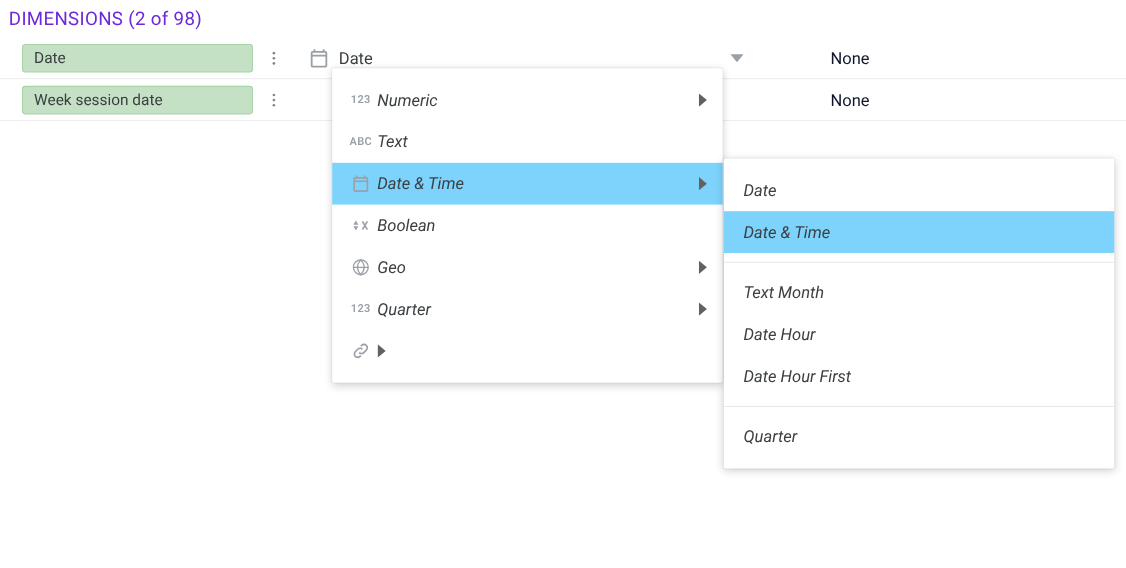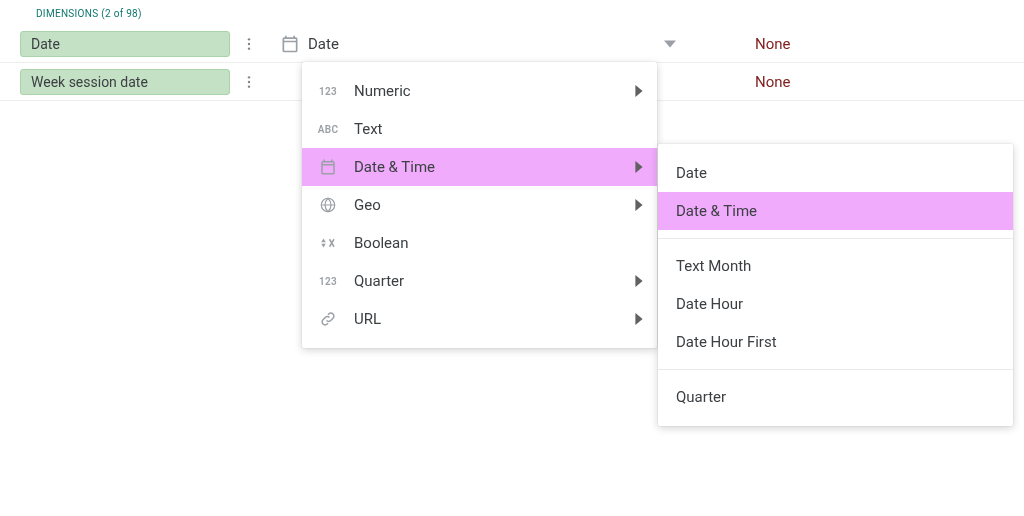--- a/index.html
+++ b/index.html
@@ -6,23 +6,23 @@
   html, body {
     margin: 0; padding: 0;
     width: 1024px; height: 516px;
     font-family: Roboto, "Helvetica Neue", Arial, sans-serif;
     background: #fff;
     color: #3c4043;
     overflow: hidden;
   }
 
   .section-header {
-    padding: 8px 20px 6px 36px;
-    font-size: 10px;
-    color: #0f766e;
+    padding: 8px 20px 6px 8px;
+    font-size: 17px;
+    color: #6d28d9;
     letter-spacing: .3px;
   }
 
   .row {
     height: 38px;
     display: grid;
     grid-template-columns: 230px 38px 40px 356px 45px 1fr;
     align-items: center;
     border-bottom: 1px solid #edeeee;
   }
@@ -59,46 +59,46 @@
   .type-icon-cell svg { width:20px; height:20px; }
 
   .field-label {
     font-size: 15px;
     color: #3c4043;
   }
 
   .dd-caret { color:#9aa0a6; display:flex; align-items:center; }
   .dd-caret svg { width:12px; height:12px; }
 
-  .none { font-size:15px; color:#7f1d1d; padding-left:46px; }
+  .none { font-size:15px; color:#0f172a; padding-left:46px; }
 
   
   .menu {
     position:absolute;
     background:#fff;
     box-shadow: 0 2px 8px rgba(0,0,0,.18), 0 0 0 1px rgba(0,0,0,.03);
     border-radius: 2px;
     font-size: 15px;
     color:#3c4043;
   }
   .menu-row {
     height:38px;
     display:flex;
     align-items:center;
     padding: 0 14px;
-    gap: 14px;
-  }
-  .menu-row.highlight { background:#f0abfc; }
+    gap: 3px;
+  }
+  .menu-row.highlight { background:#7dd3fc; }
   .menu-icon {
     width:24px; display:flex; justify-content:center; align-items:center;
     color:#9aa0a6;
   }
   .menu-icon .txt { font-size:10px; font-weight:600; letter-spacing:.3px; }
   .menu-icon svg { width:18px; height:18px; }
-  .menu-label { flex:1; }
+  .menu-label { flex:1;font-style:italic; }
   .menu-arrow { color:#616161; display:flex; align-items:center; }
   .menu-arrow svg { width:8px; height:12px; }
 
   .submenu .menu-row { padding:0 18px; }
   .submenu .menu-label { margin:0; }
   .sep { height:1px; background:#e8e9e9; margin:8px 0; }
 
 </style>
 </head>
 <body>
@@ -173,60 +173,59 @@
       </span>
       <span class="menu-label">Date &amp; Time</span>
       <span class="menu-arrow">
         <svg viewBox="0 0 6 10">
           <path d="M0 0 L6 5 L0 10 Z" fill="currentColor"></path>
         </svg>
       </span>
     </div>
     <div class="menu-row">
       <span class="menu-icon">
+        <svg viewBox="0 0 24 24" fill="currentColor">
+          <path d="M3 11h6l-3-5zM3 13h6l-3 5z"></path>
+          <path d="M14 7l6 10M20 7l-6 10" stroke="currentColor" stroke-width="2" fill="none"></path>
+        </svg>
+      </span>
+      <span class="menu-label">Boolean</span>
+    </div>
+    <div class="menu-row">
+      <span class="menu-icon">
         <svg viewBox="0 0 24 24" fill="none" stroke="currentColor" stroke-width="1.6">
           <circle cx="12" cy="12" r="9"></circle>
           <path d="M3 12h18M12 3c2.5 2.5 4 6 4 9s-1.5 6.5-4 9c-2.5-2.5-4-6-4-9s1.5-6.5 4-9z"></path>
         </svg>
       </span>
       <span class="menu-label">Geo</span>
       <span class="menu-arrow">
         <svg viewBox="0 0 6 10">
           <path d="M0 0 L6 5 L0 10 Z" fill="currentColor"></path>
         </svg>
       </span>
     </div>
     <div class="menu-row">
       <span class="menu-icon">
-        <svg viewBox="0 0 24 24" fill="currentColor">
-          <path d="M3 11h6l-3-5zM3 13h6l-3 5z"></path>
-          <path d="M14 7l6 10M20 7l-6 10" stroke="currentColor" stroke-width="2" fill="none"></path>
-        </svg>
-      </span>
-      <span class="menu-label">Boolean</span>
-    </div>
-    <div class="menu-row">
-      <span class="menu-icon">
         <span class="txt">123</span>
       </span>
       <span class="menu-label">Quarter</span>
       <span class="menu-arrow">
         <svg viewBox="0 0 6 10">
           <path d="M0 0 L6 5 L0 10 Z" fill="currentColor"></path>
         </svg>
       </span>
     </div>
     <div class="menu-row">
       <span class="menu-icon">
         <svg viewBox="0 0 24 24" fill="none" stroke="currentColor" stroke-width="2">
           <path d="M10 14a4 4 0 0 0 5.66 0l3-3a4 4 0 1 0-5.66-5.66l-1 1"></path>
           <path d="M14 10a4 4 0 0 0-5.66 0l-3 3a4 4 0 1 0 5.66 5.66l1-1"></path>
         </svg>
       </span>
-      <span class="menu-label">URL</span>
       <span class="menu-arrow">
         <svg viewBox="0 0 6 10">
           <path d="M0 0 L6 5 L0 10 Z" fill="currentColor"></path>
         </svg>
       </span>
     </div>
   </div>
 
 <div id="submenu" class="menu submenu" style="left:658px; top:144px; width:355px; padding:10px 0;">
     <div class="menu-row">

